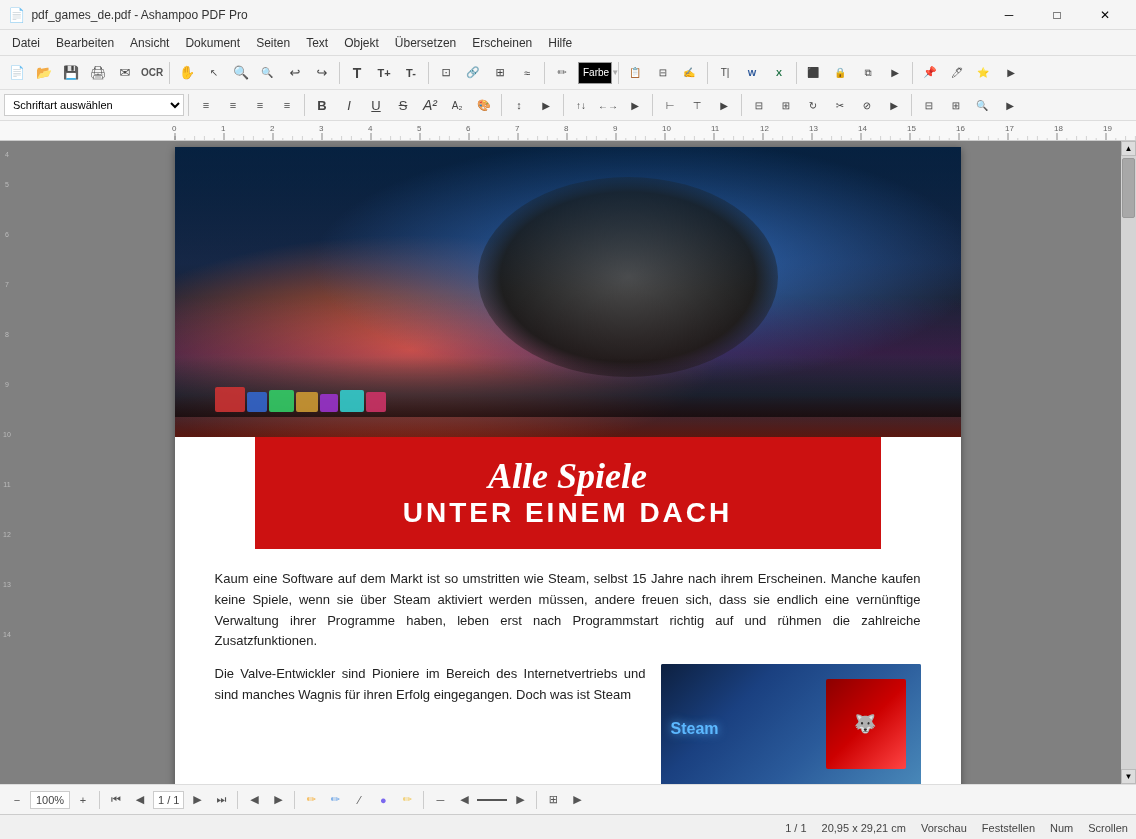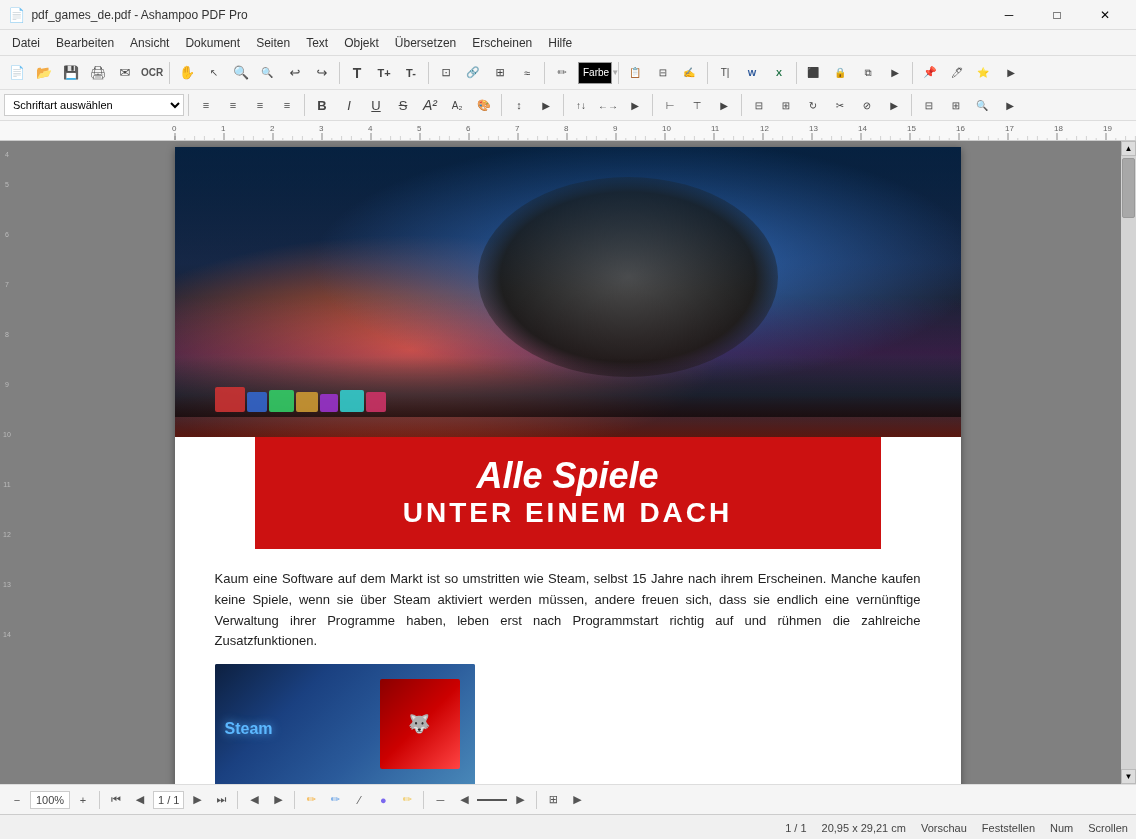--- a/index.html
+++ b/index.html
@@ -166,21 +166,21 @@
       border-radius: 50%;
     }
 
     .red-banner {
       background: #cc1111;
       text-align: center;
       padding: 18px 0 10px 0;
       margin: 0 80px;
     }
     .red-banner-italic {
-      font-family: Liberation Sans, sans-serif;
+      font-family: Liberation Serif, serif;
       font-style: italic;
       font-size: 36px;
       color: white;
       font-weight: bold;
       display: block;
     }
     .red-banner-upper {
       font-family: Arial, sans-serif;
       font-size: 28px;
       color: white;
@@ -666,20 +666,21 @@
 
         <div class="red-banner">
           <span class="red-banner-italic">Alle Spiele</span>
           <span class="red-banner-upper">UNTER EINEM DACH</span>
         </div>
 
         <div class="page-body">
           <p class="page-text-full">Kaum eine Software auf dem Markt ist so umstritten wie Steam, selbst 15 Jahre nach ihrem Erscheinen. Manche kaufen keine Spiele, wenn sie über Steam aktiviert werden müssen, andere freuen sich, dass sie endlich eine vernünftige Verwaltung ihrer Programme haben, leben erst nach Programmstart richtig auf und rühmen die zahlreiche Zusatzfunktionen.</p>
 
           <div class="page-text-with-img">
+            <p class="page-text-col">Die Valve-Entwickler sind Pioniere im Bereich des Internetvertriebs und sind manches Wagnis für ihren Erfolg eingegangen. Doch was ist Steam</p>
             <div class="page-img-col">
               <div class="page-img-inner"></div>
               <div class="steam-logo-area">
                 <span class="steam-text-sim">Steam</span>
                 <div class="game-thumb">
                   <div style="text-align:center;">
                     <div style="font-size:18px;">🐺</div>
                   </div>
                 </div>
               </div>

